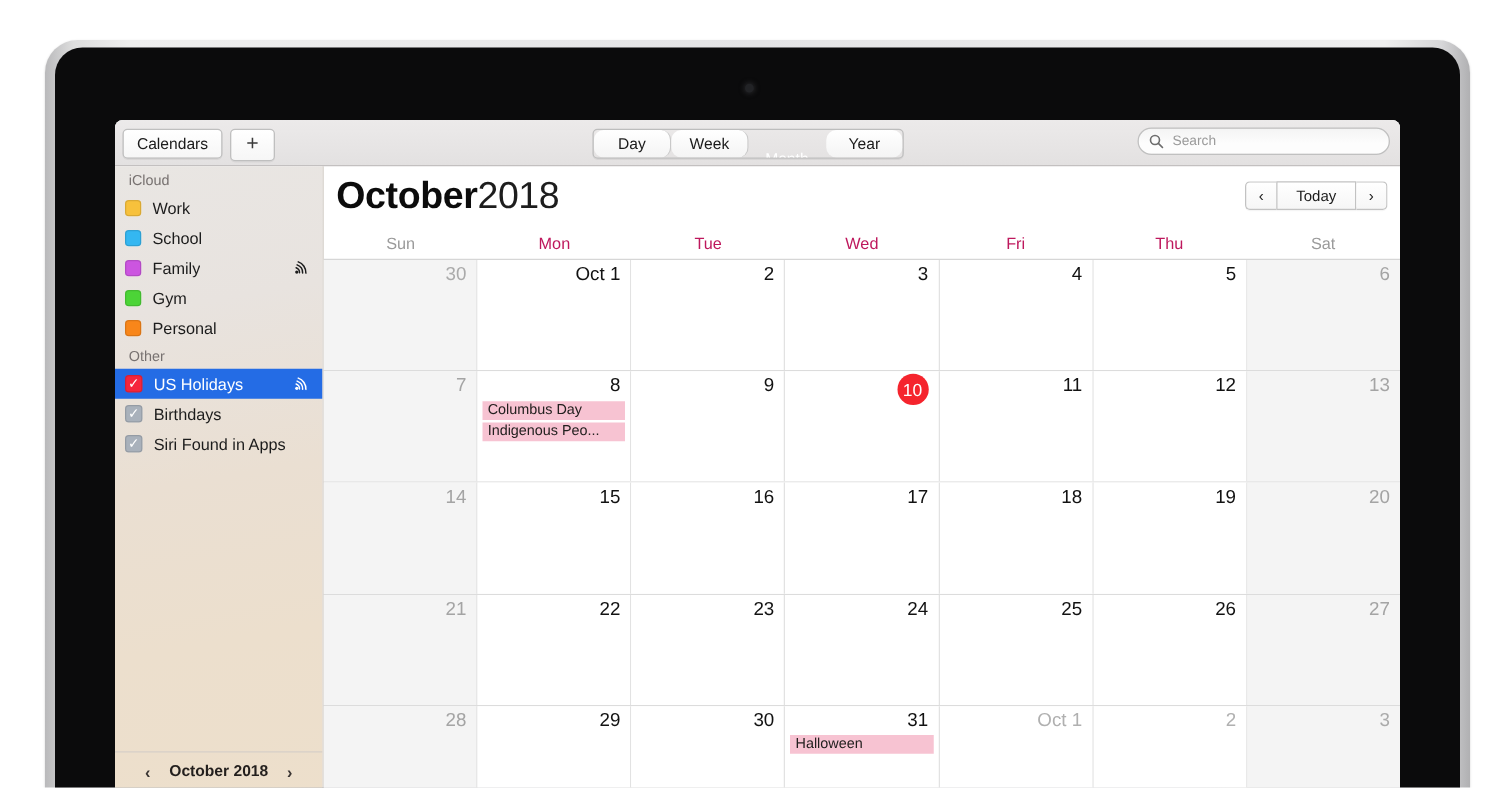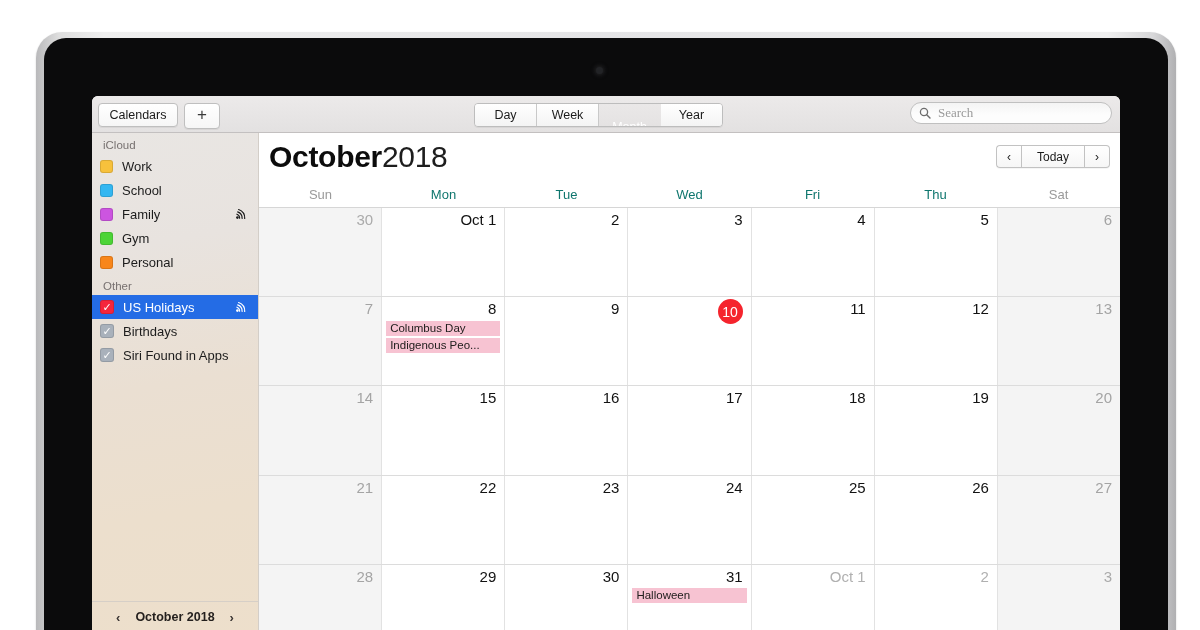--- a/index.html
+++ b/index.html
@@ -83,20 +83,21 @@
     box-shadow: 0 1px 0 rgba(0,0,0,.05);
   }
   .seg {
     display: flex; align-items: center; justify-content: center;
     width: 61px;
     font-size: 12.5px;
     color: #1b1b1b;
     background: linear-gradient(180deg,#ffffff 0%, #f4f4f4 100%);
     border-right: 1px solid #c9c9c9;
     cursor: default;
+    border-radius: 8px;
   }
   .seg:last-child { border-right: none; }
   .seg.active {
     background: linear-gradient(180deg,#6f6f6f 0%, #4f4f4f 100%);
     color: #ffffff;
     margin-top: 23px;
   }
 
   #search-field {
     position: absolute;
@@ -105,21 +106,21 @@
     background: linear-gradient(180deg,#f4f4f4 0%, #fdfdfd 60%);
     border: 1px solid #c0c0c0;
     border-radius: 11px;
     display: flex; align-items: center;
     padding: 0 8px;
     box-sizing: border-box;
   }
   #search-field .mag { margin-right: 5px; display:flex; }
   #search-field input {
     border: none; outline: none; background: transparent;
-    font-family: Liberation Serif, serif; font-size: 13px; color: #333;
+    font-family: Liberation Sans, sans-serif; font-size: 11px; color: #333;
     width: 100%;
   }
   #search-field input::placeholder { color: #9b9b9b; }
 
   
   .body-split { display: flex; height: 520px; }
 
   
   .sidebar {
     width: 166px;
@@ -220,21 +221,21 @@
   .dow-row {
     display: flex;
     height: 26px;
     flex: 0 0 26px;
     border-bottom: 1px solid #d6d6d6;
   }
   .dow {
     flex: 1 1 0;
     display: flex; align-items: center; justify-content: center;
     font-size: 13px;
-    color: #0f766e;
+    color: #be185d;
   }
   .dow.weekend { color: #9a9a9a; }
 
   .grid { flex: 1; display: flex; flex-direction: column; }
   .week {
     flex: 1 1 0;
     display: flex;
     border-bottom: 1px solid #dcdcdc;
     min-height: 0;
   }

